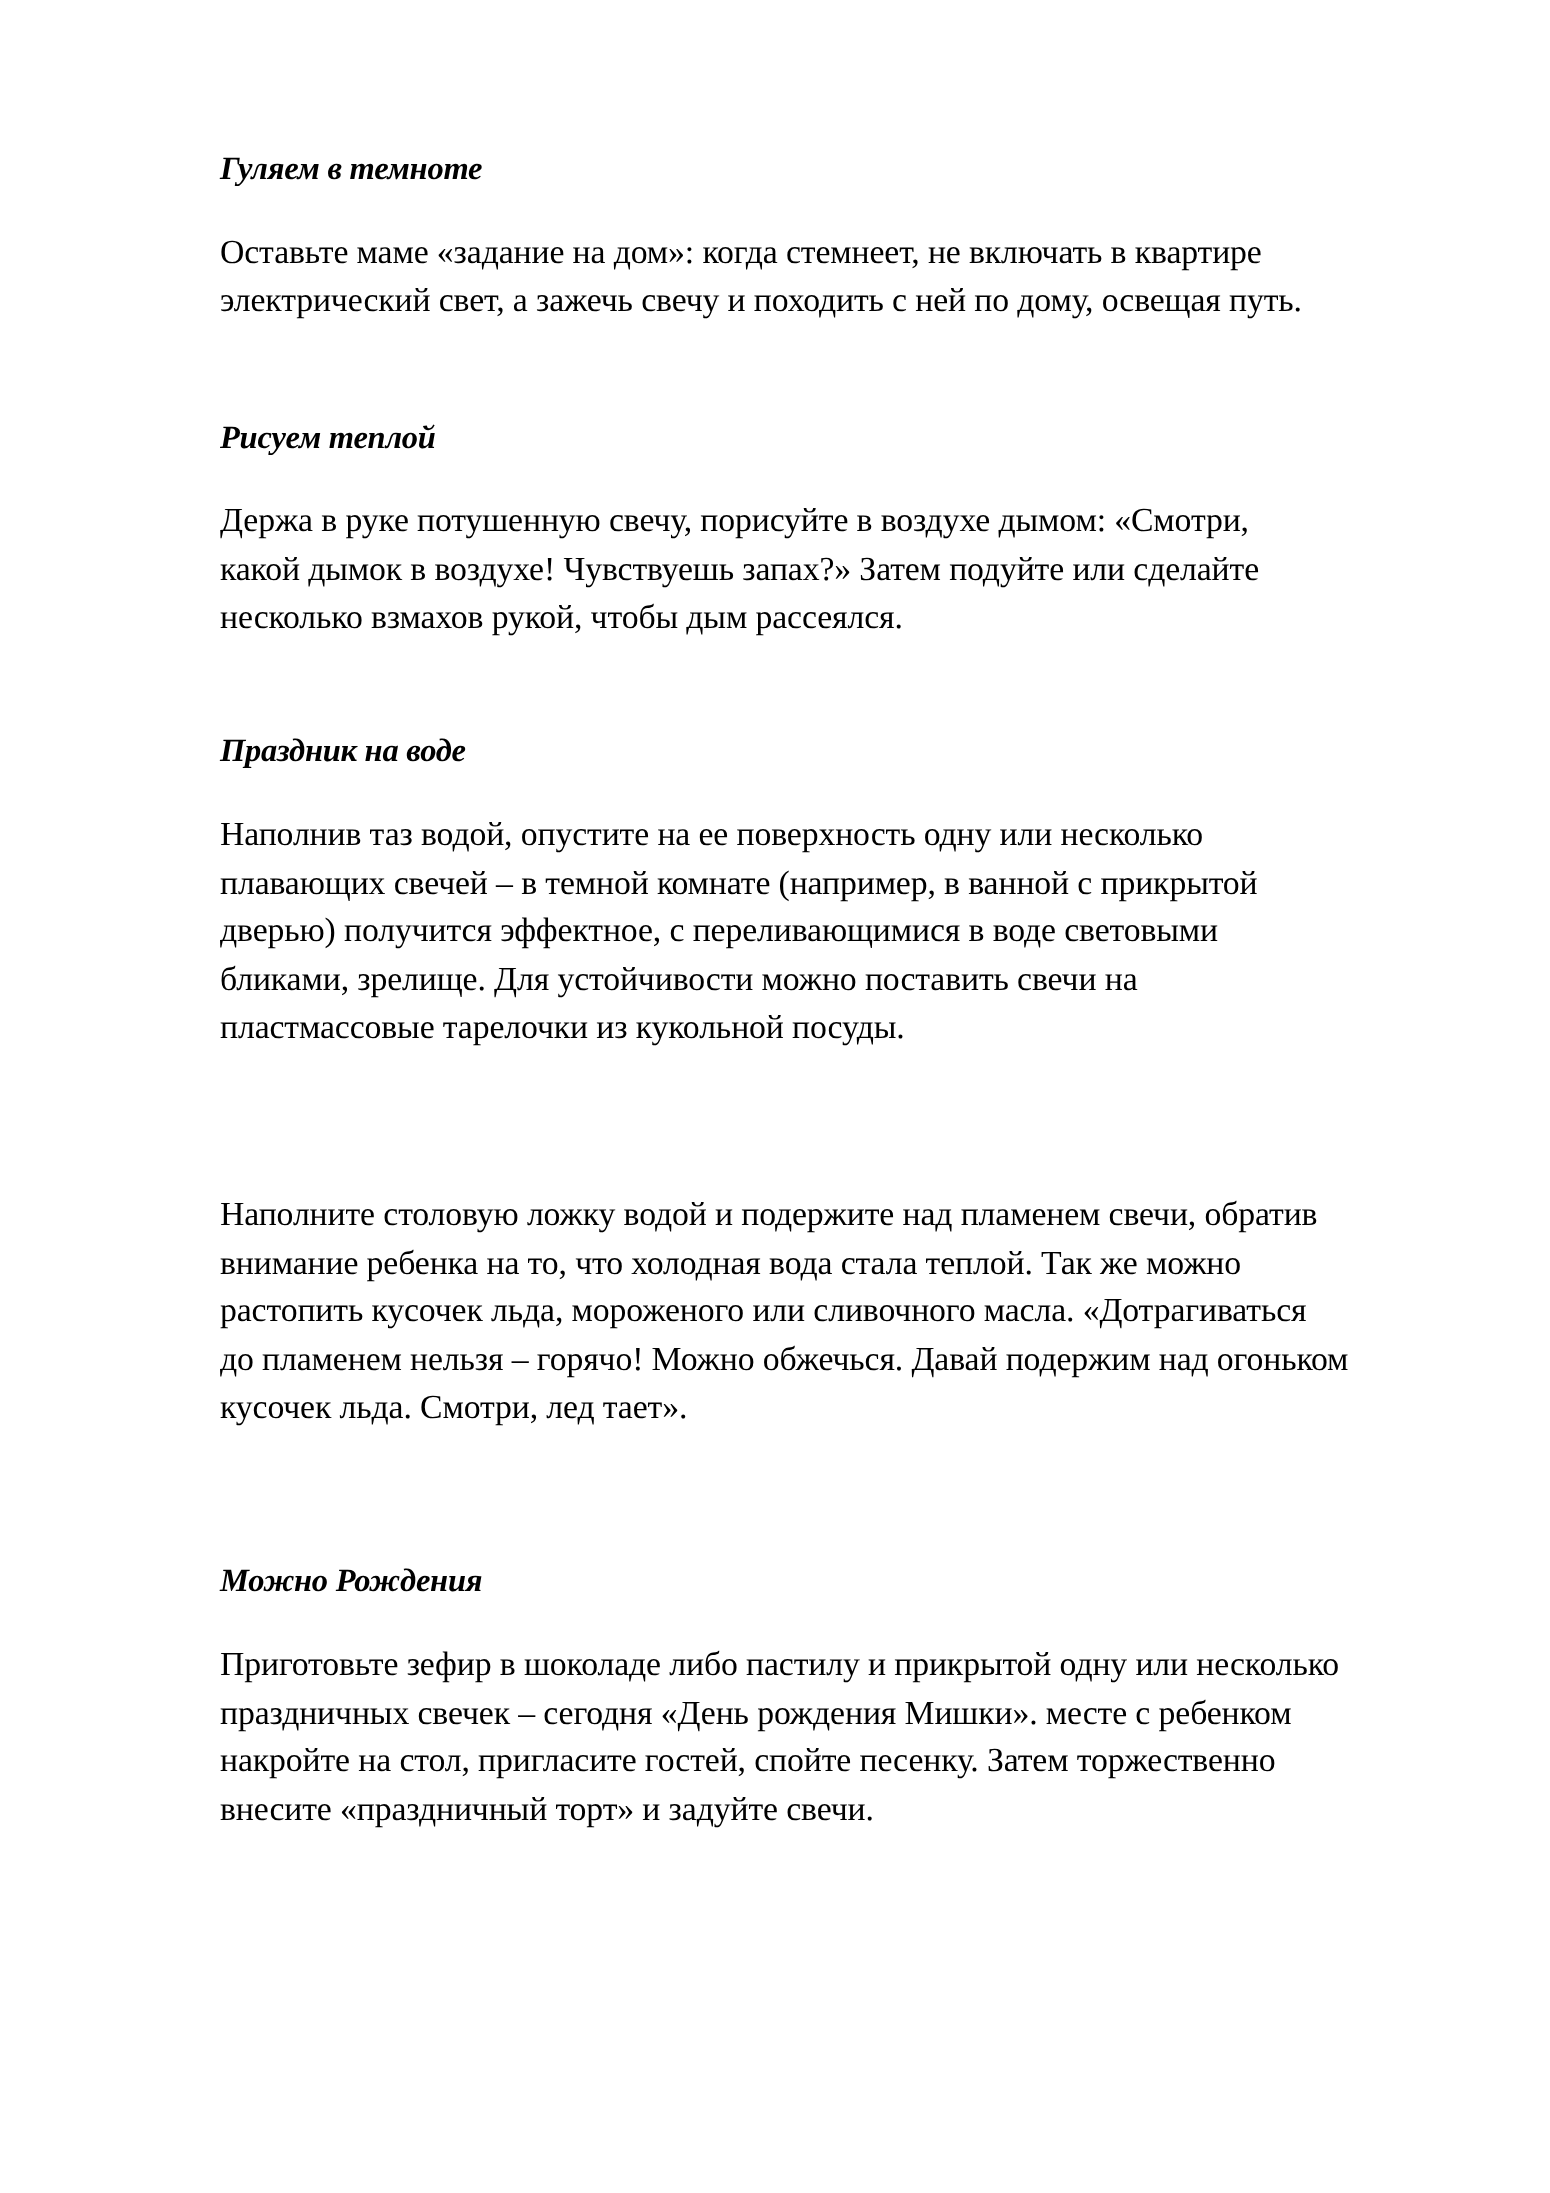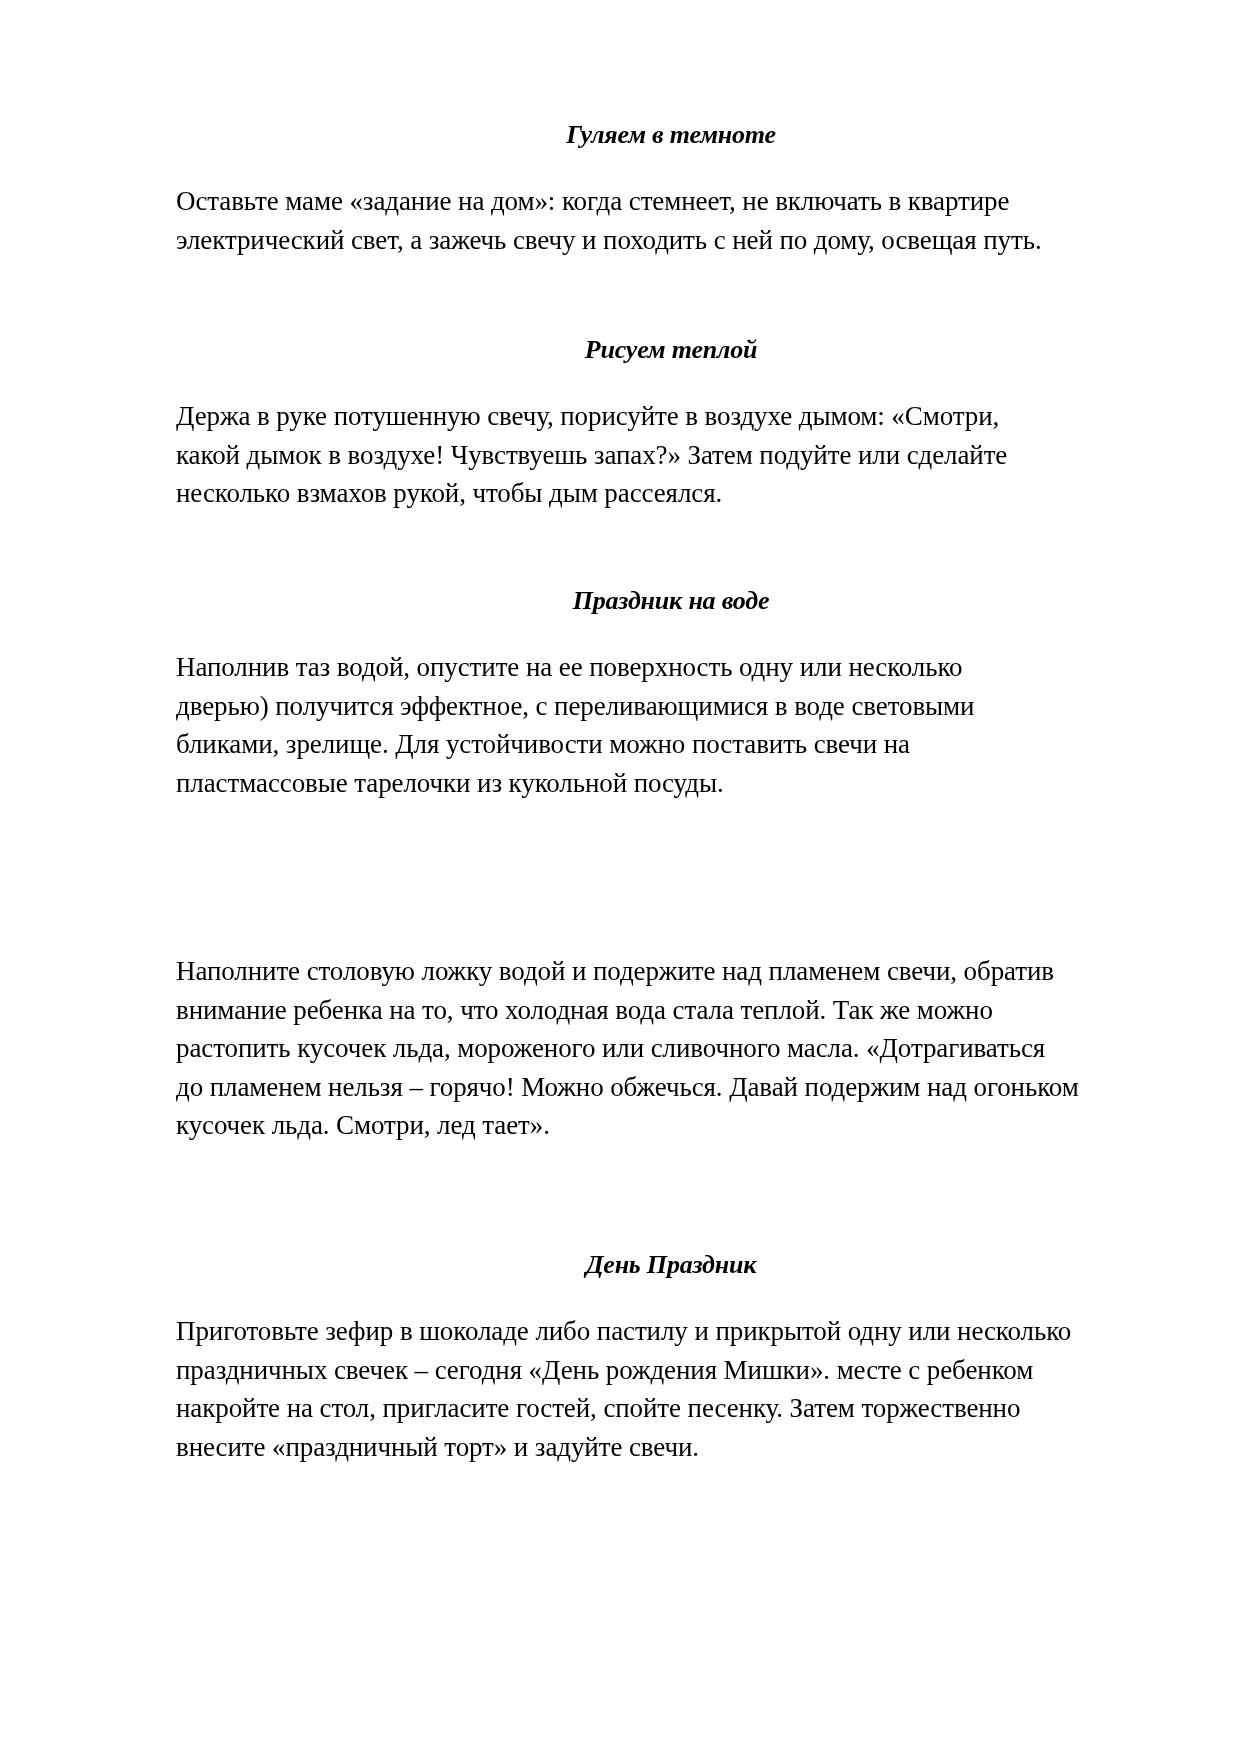--- a/index.html
+++ b/index.html
@@ -27,21 +27,20 @@
       left: 176px;
       width: 990px;
     }
     .heading {
       font-style: italic;
       font-weight: bold;
       font-size: 26px;
       line-height: 30px;
       margin: 0;
       letter-spacing: -0.2px;
-      text-align: center;
     }
     .para {
       margin: 0;
       margin-top: 32px;
       font-size: 27px;
       line-height: 38.5px;
       letter-spacing: -0.1px;
     }
     .para .line {
       display: block;
@@ -67,38 +66,39 @@
       <span class="line">Держа в руке потушенную свечу, порисуйте в воздухе дымом: «Смотри,</span>
       <span class="line">какой дымок в воздухе! Чувствуешь запах?» Затем подуйте или сделайте</span>
       <span class="line">несколько взмахов рукой, чтобы дым рассеялся.</span>
     </p>
   </div>
 
   <div class="section" style="top:586px;">
     <h2 class="heading">Праздник на воде</h2>
     <p class="para">
       <span class="line">Наполнив таз водой, опустите на ее поверхность одну или несколько</span>
+      <span class="line">плавающих свечей – в темной комнате (например, в ванной с прикрытой</span>
       <span class="line">дверью) получится эффектное, с переливающимися в воде световыми</span>
       <span class="line">бликами, зрелище. Для устойчивости можно поставить свечи на</span>
       <span class="line">пластмассовые тарелочки из кукольной посуды.</span>
     </p>
   </div>
 
   <div class="section" style="top:920px;">
     <p class="para">
       <span class="line">Наполните столовую ложку водой и подержите над пламенем свечи, обратив</span>
       <span class="line">внимание ребенка на то, что холодная вода стала теплой. Так же можно</span>
       <span class="line">растопить кусочек льда, мороженого или сливочного масла. «Дотрагиваться</span>
       <span class="line">до пламенем нельзя – горячо! Можно обжечься. Давай подержим над огоньком</span>
       <span class="line">кусочек льда. Смотри, лед тает».</span>
     </p>
   </div>
 
   <div class="section" style="top:1250px;">
-    <h2 class="heading">День Праздник</h2>
+    <h2 class="heading">Можно Рождения</h2>
     <p class="para">
       <span class="line">Приготовьте зефир в шоколаде либо пастилу и прикрытой одну или несколько</span>
       <span class="line">праздничных свечек – сегодня «День рождения Мишки». месте с ребенком</span>
       <span class="line">накройте на стол, пригласите гостей, спойте песенку. Затем торжественно</span>
       <span class="line">внесите «праздничный торт» и задуйте свечи.</span>
     </p>
   </div>
 
 </div>
 

